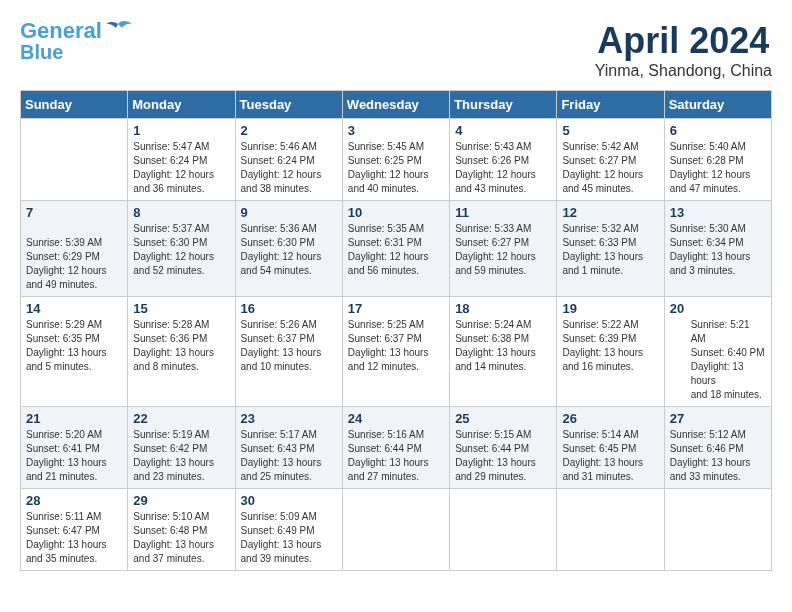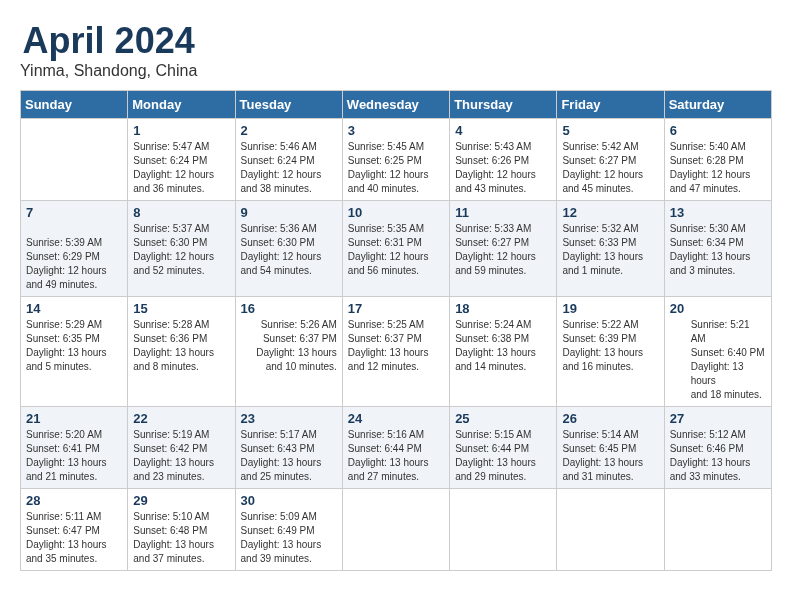--- a/index.html
+++ b/index.html
@@ -82,20 +82,32 @@
       background-color: #f0f4f8;
     }
     .normal-row td {
       background-color: #fff;
     }
   </style>
 </head>
 <body>
 
 <div class="header">
+  <div class="logo">
+    <div style="display:flex;align-items:center;">
+      <span class="logo-text">
+        <span>General</span>
+      </span>
+      <svg width="28" height="22" viewBox="0 0 28 22" style="margin-left:2px;">
+        <path d="M14 4 C16 0, 24 0, 28 4 C24 3, 20 5, 18 8 C16 6, 14 4, 14 4Z" fill="#4a9fd4"></path>
+        <path d="M14 4 C12 2, 6 1, 2 4 C6 3, 10 6, 12 8 C13 6, 14 4, 14 4Z" fill="#2e6da4"></path>
+      </svg>
+    </div>
+    <span class="logo-text" style="color:#4a9fd4;font-size:20px;">Blue</span>
+  </div>
   <div class="title-block">
     <div class="main-title">April 2024</div>
     <div class="subtitle">Yinma, Shandong, China</div>
   </div>
 </div>
 
 <table class="calendar">
   <thead>
     <tr>
     <th>Sunday</th>
@@ -214,21 +226,21 @@
         </td>
         <td>
           <span class="day-num">15</span>
           <div class="day-info" style="white-space: pre-line;">Sunrise: 5:28 AM
 Sunset: 6:36 PM
 Daylight: 13 hours
 and 8 minutes.</div>
         </td>
         <td>
           <span class="day-num">16</span>
-          <div class="day-info" style="white-space: pre-line; text-align: right;">Sunrise: 5:26 AM
+          <div class="day-info" style="white-space: pre-line;">Sunrise: 5:26 AM
 Sunset: 6:37 PM
 Daylight: 13 hours
 and 10 minutes.</div>
         </td>
         <td>
           <span class="day-num">17</span>
           <div class="day-info" style="white-space: pre-line;">Sunrise: 5:25 AM
 Sunset: 6:37 PM
 Daylight: 13 hours
 and 12 minutes.</div>

